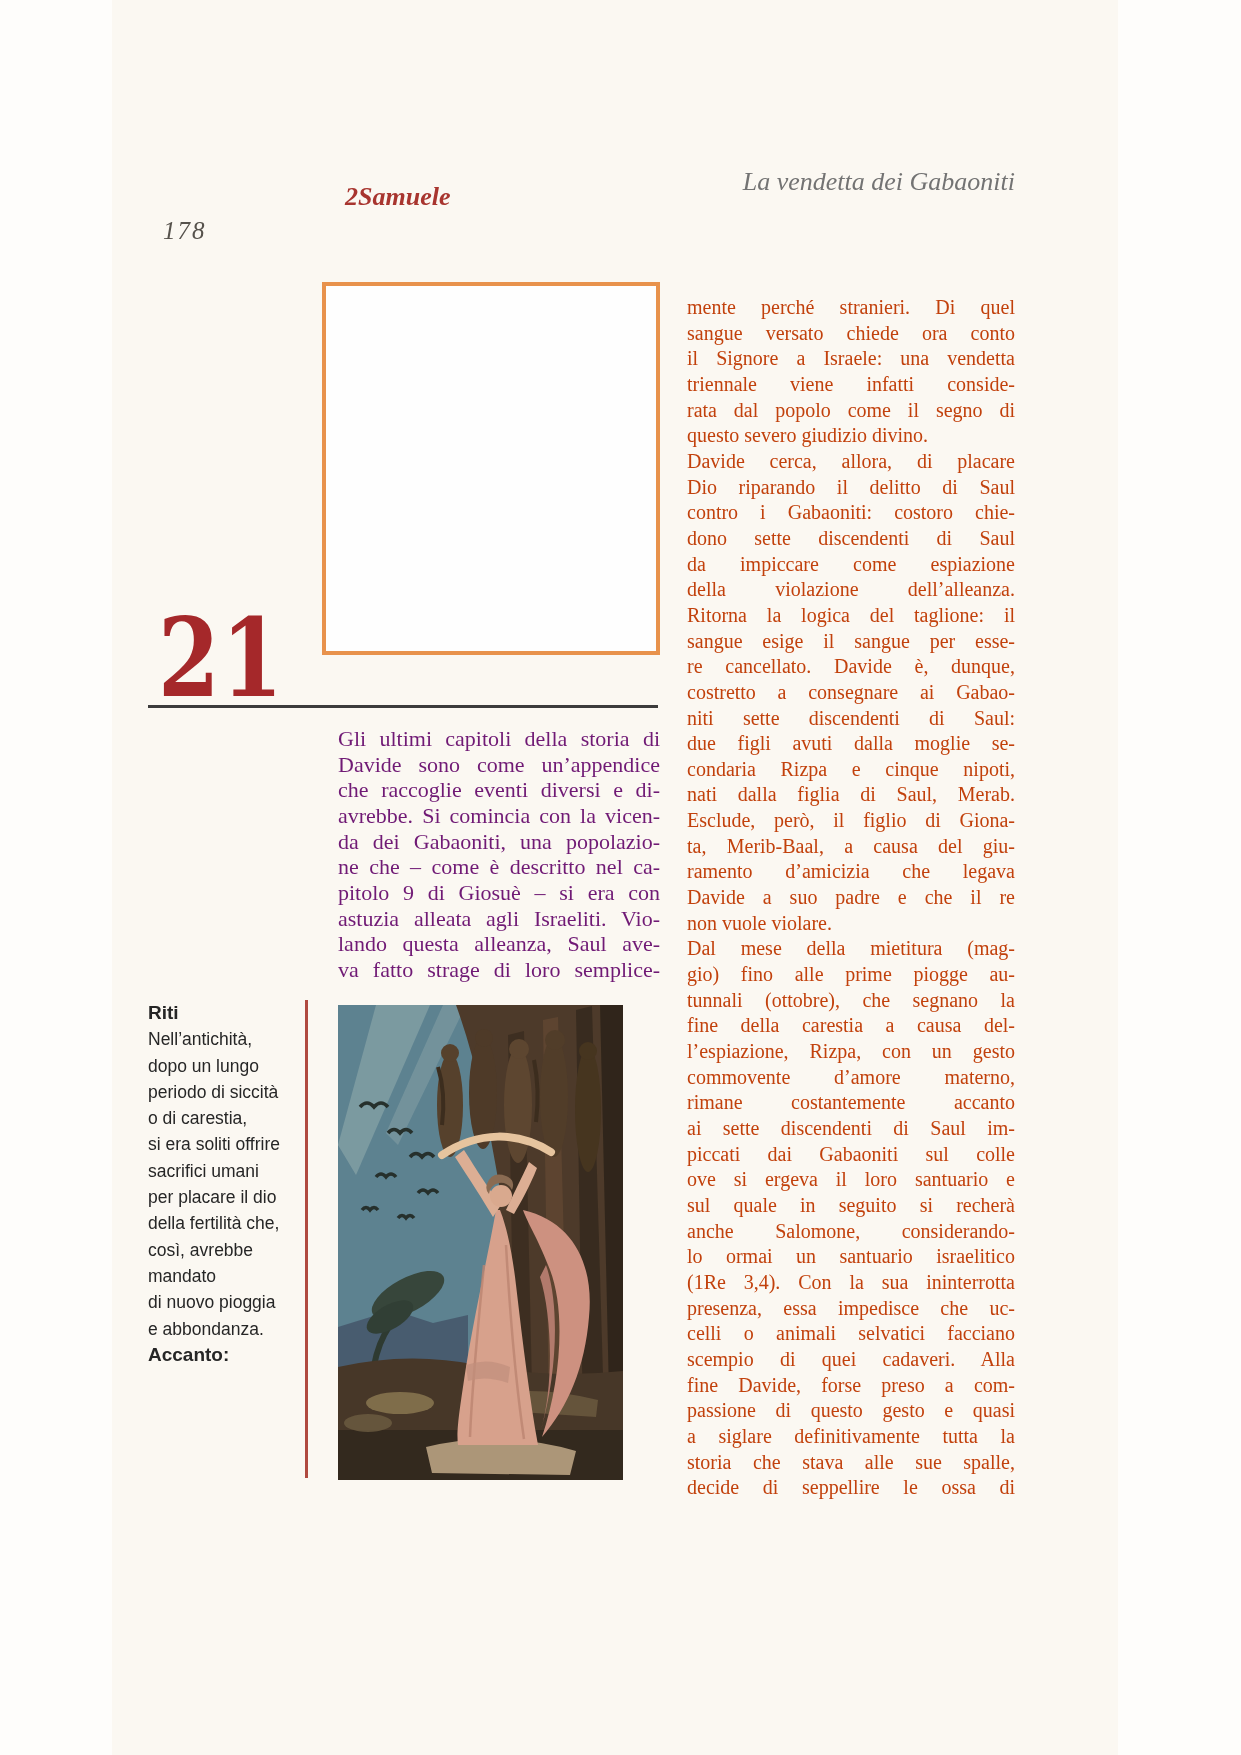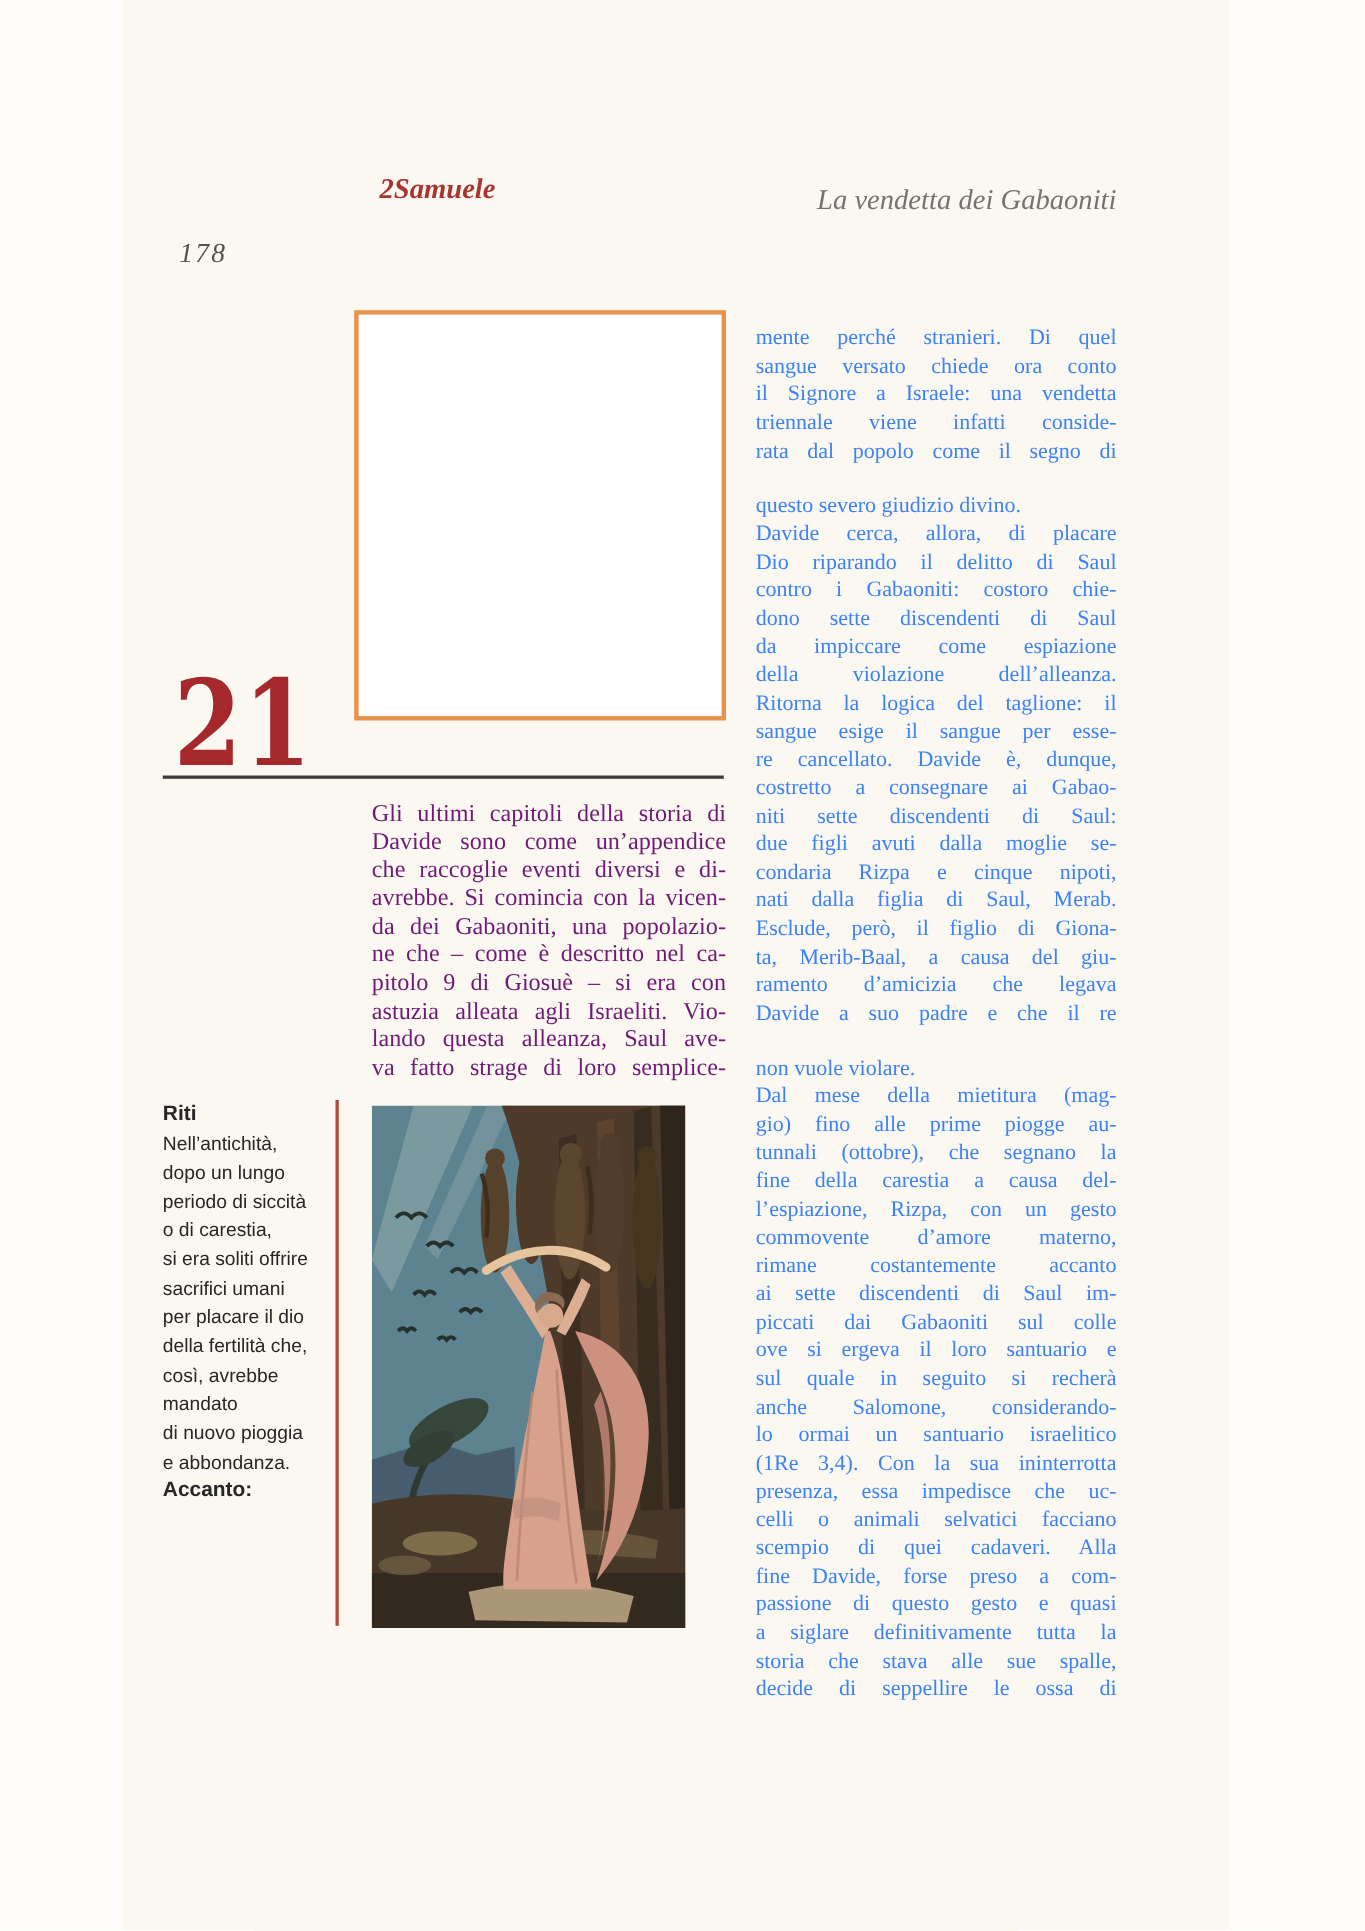--- a/index.html
+++ b/index.html
@@ -3,44 +3,44 @@
 <meta charset="utf-8">
 <style>
   html,body{margin:0;padding:0;background:#ffffff;}
   .canvas{position:relative;width:1241px;height:1755px;background:#fefdfb;overflow:hidden;
           font-family:"Liberation Serif",serif;}
   .page-bg{position:absolute;left:112px;top:0;width:1006px;height:1755px;background:#fbf8f2;}
 
   
   .pg-num{position:absolute;left:163px;top:170px;font-size:25px;font-style:italic;
           letter-spacing:2px;color:#56524c;margin-top:47px;}
-  .book-title{position:absolute;left:345px;top:157px;font-size:26px;font-weight:bold;
+  .book-title{position:absolute;left:345px;top:182px;font-size:26px;font-weight:bold;
           font-style:italic;color:#a8352f;}
   .run-title{position:absolute;right:226px;top:167px;font-size:26px;font-style:italic;color:#737373;}
 
   
   .frame{position:absolute;left:322px;top:282px;width:338px;height:373px;
          border:4px solid #e8924c;background:#fefefe;box-sizing:border-box;}
 
   
   .chapter-num{position:absolute;left:158px;top:604px;font-family:"DejaVu Serif",serif;
          font-weight:bold;font-size:108px;line-height:108px;color:#a5282a;
          transform:scaleX(.82);transform-origin:0 50%;letter-spacing:2px;}
   .chapter-rule{position:absolute;left:148px;top:705px;width:510px;height:3px;background:#3c3c3c;}
   .chapter-title{position:absolute;left:148px;top:719px;font-family:"Liberation Sans",sans-serif;
          font-weight:bold;font-size:23px;line-height:31px;color:#1f1f1f;letter-spacing:-.3px;}
   .chapter-title .line{white-space:nowrap;}
 
   
   .mcol{position:absolute;left:338px;top:726px;width:322px;font-size:22px;
         line-height:25.65px;color:#701a75;}
   .rcol{position:absolute;left:687px;top:295px;width:328px;font-size:20px;
-        line-height:25.65px;color:#3b82f6;}
+        line-height:25.65px;color:#c2410c;}
   .mcol .line,.rcol .line{text-align:justify;text-align-last:justify;}
-  .rcol .line:nth-child(6),.rcol .line:nth-child(25){text-align-last:left;margin-top:24px;}
+  .rcol .line:nth-child(6),.rcol .line:nth-child(25){text-align-last:left;}
 
   
   .sidebar{position:absolute;left:148px;top:1000px;width:158px;
         font-family:"Liberation Sans",sans-serif;font-size:17.5px;line-height:26.3px;color:#262626;}
   .sidebar .line{white-space:nowrap;}
   .sb-h{font-weight:bold;font-size:19px;line-height:26.3px;white-space:nowrap;}
   .side-rule{position:absolute;left:305px;top:1000px;width:3px;height:478px;background:#b04a40;}
 
   
   .painting{position:absolute;left:338px;top:1005px;width:285px;height:475px;margin:0;}

